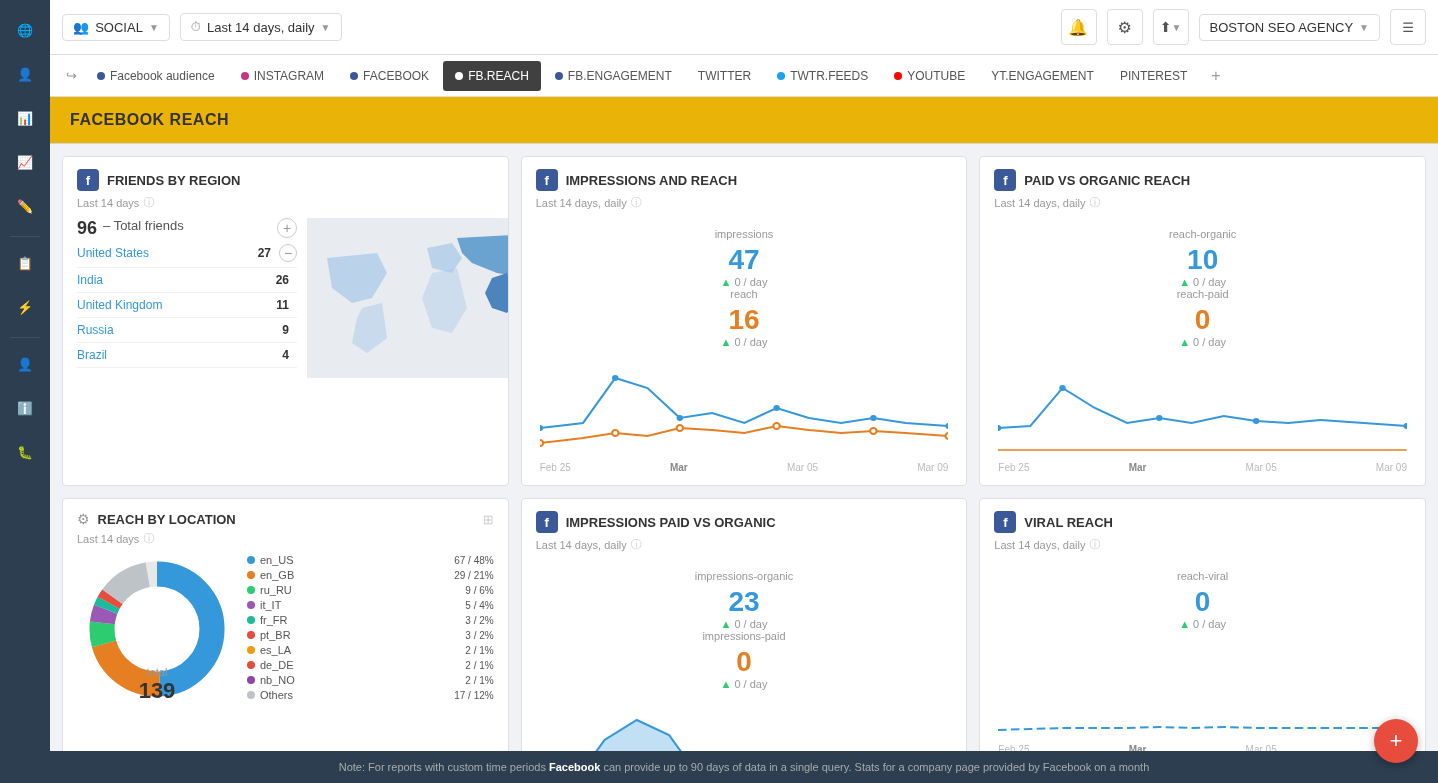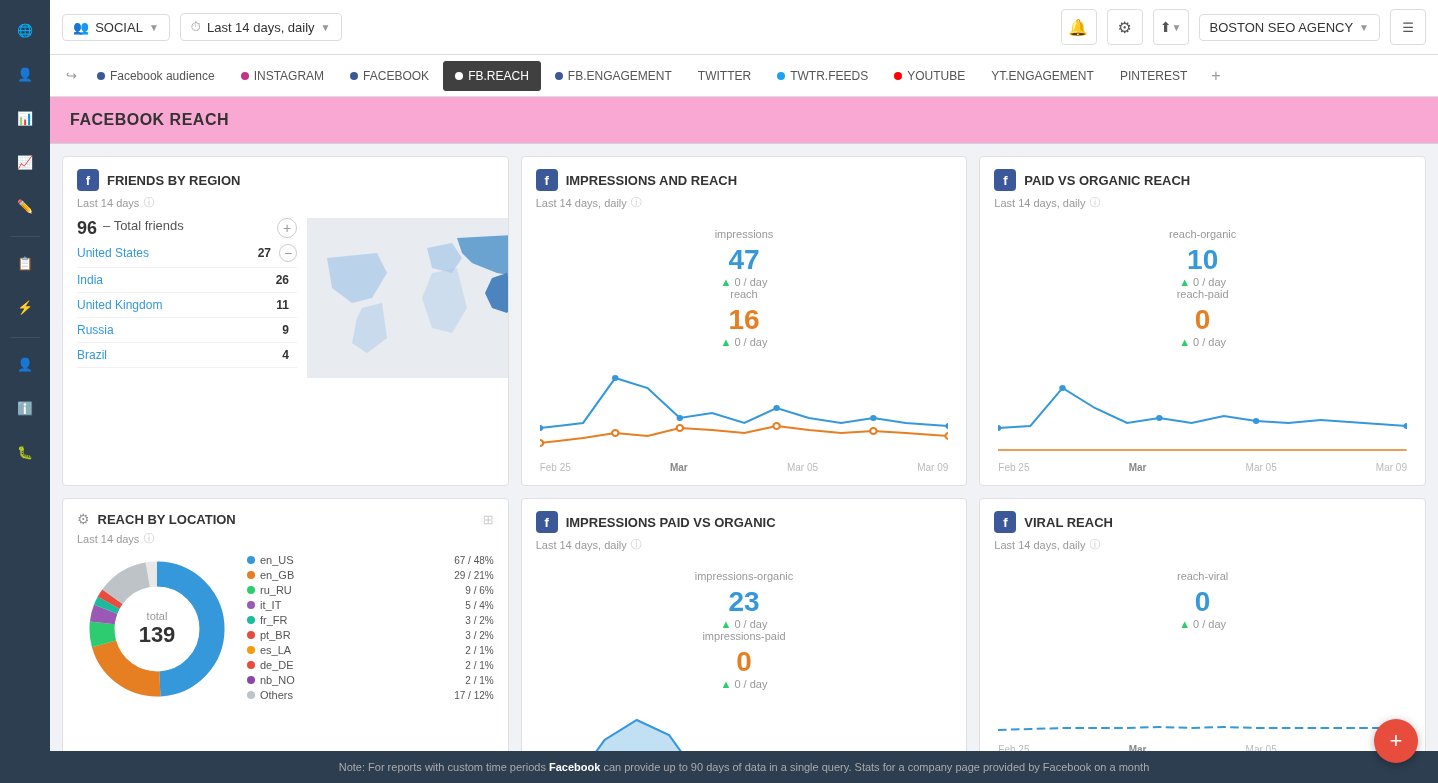--- a/index.html
+++ b/index.html
@@ -42,21 +42,21 @@
     .tab-item .dot { width: 8px; height: 8px; border-radius: 50%; }
     .tab-item.active { background: #404040; color: #fff; }
     .tab-item.active .dot { background: #fff; }
     .tab-add { color: #999; padding: 0 6px; cursor: pointer; font-size: 16px; margin-left: 4px; }
 
     
     .page-area { flex: 1; overflow-y: auto; padding: 0; background: #f0f2f5; }
 
     
     .page-header {
-      background: #f9a8d4; padding: 14px 20px; border-bottom: 1px solid #d0d3d8;
+      background: #eab308; padding: 14px 20px; border-bottom: 1px solid #d0d3d8;
     }
     .page-header h1 { font-size: 16px; font-weight: 700; color: #333; letter-spacing: 0.5px; }
 
     
     .cards-grid {
       display: grid; grid-template-columns: 1fr 1fr 1fr; gap: 12px; padding: 12px;
     }
 
     
     .card {
@@ -98,21 +98,21 @@
     .metric-value.orange { color: #e67e22; }
     .metric-delta { font-size: 11px; color: #999; display: flex; align-items: center; justify-content: center; gap: 3px; }
     .delta-arrow { color: #2ecc71; }
 
     
     .chart-area { padding: 0 4px; height: 100px; position: relative; }
     .chart-labels { display: flex; justify-content: space-between; font-size: 10px; color: #bbb; padding: 4px 4px 0; }
 
     
     .reach-location { display: flex; gap: 10px; align-items: center; }
-    .donut-wrap { flex: 0 0 160px; display: flex; align-items: center; justify-content: center; position: relative; }
+    .donut-wrap { flex: 0 0 160px; display: flex; align-items: flex-end; justify-content: center; position: relative; }
     .donut-label { position: absolute; text-align: center; }
     .donut-label .total-word { font-size: 11px; color: #999; }
     .donut-label .total-num { font-size: 22px; font-weight: 700; color: #333; }
     .legend-list { flex: 1; }
     .legend-item { display: flex; align-items: center; gap: 5px; font-size: 11px; margin-bottom: 3px; }
     .legend-dot { width: 8px; height: 8px; border-radius: 50%; flex-shrink: 0; }
     .legend-name { flex: 1; color: #555; }
     .legend-val { color: #555; font-size: 10px; }
 
     

